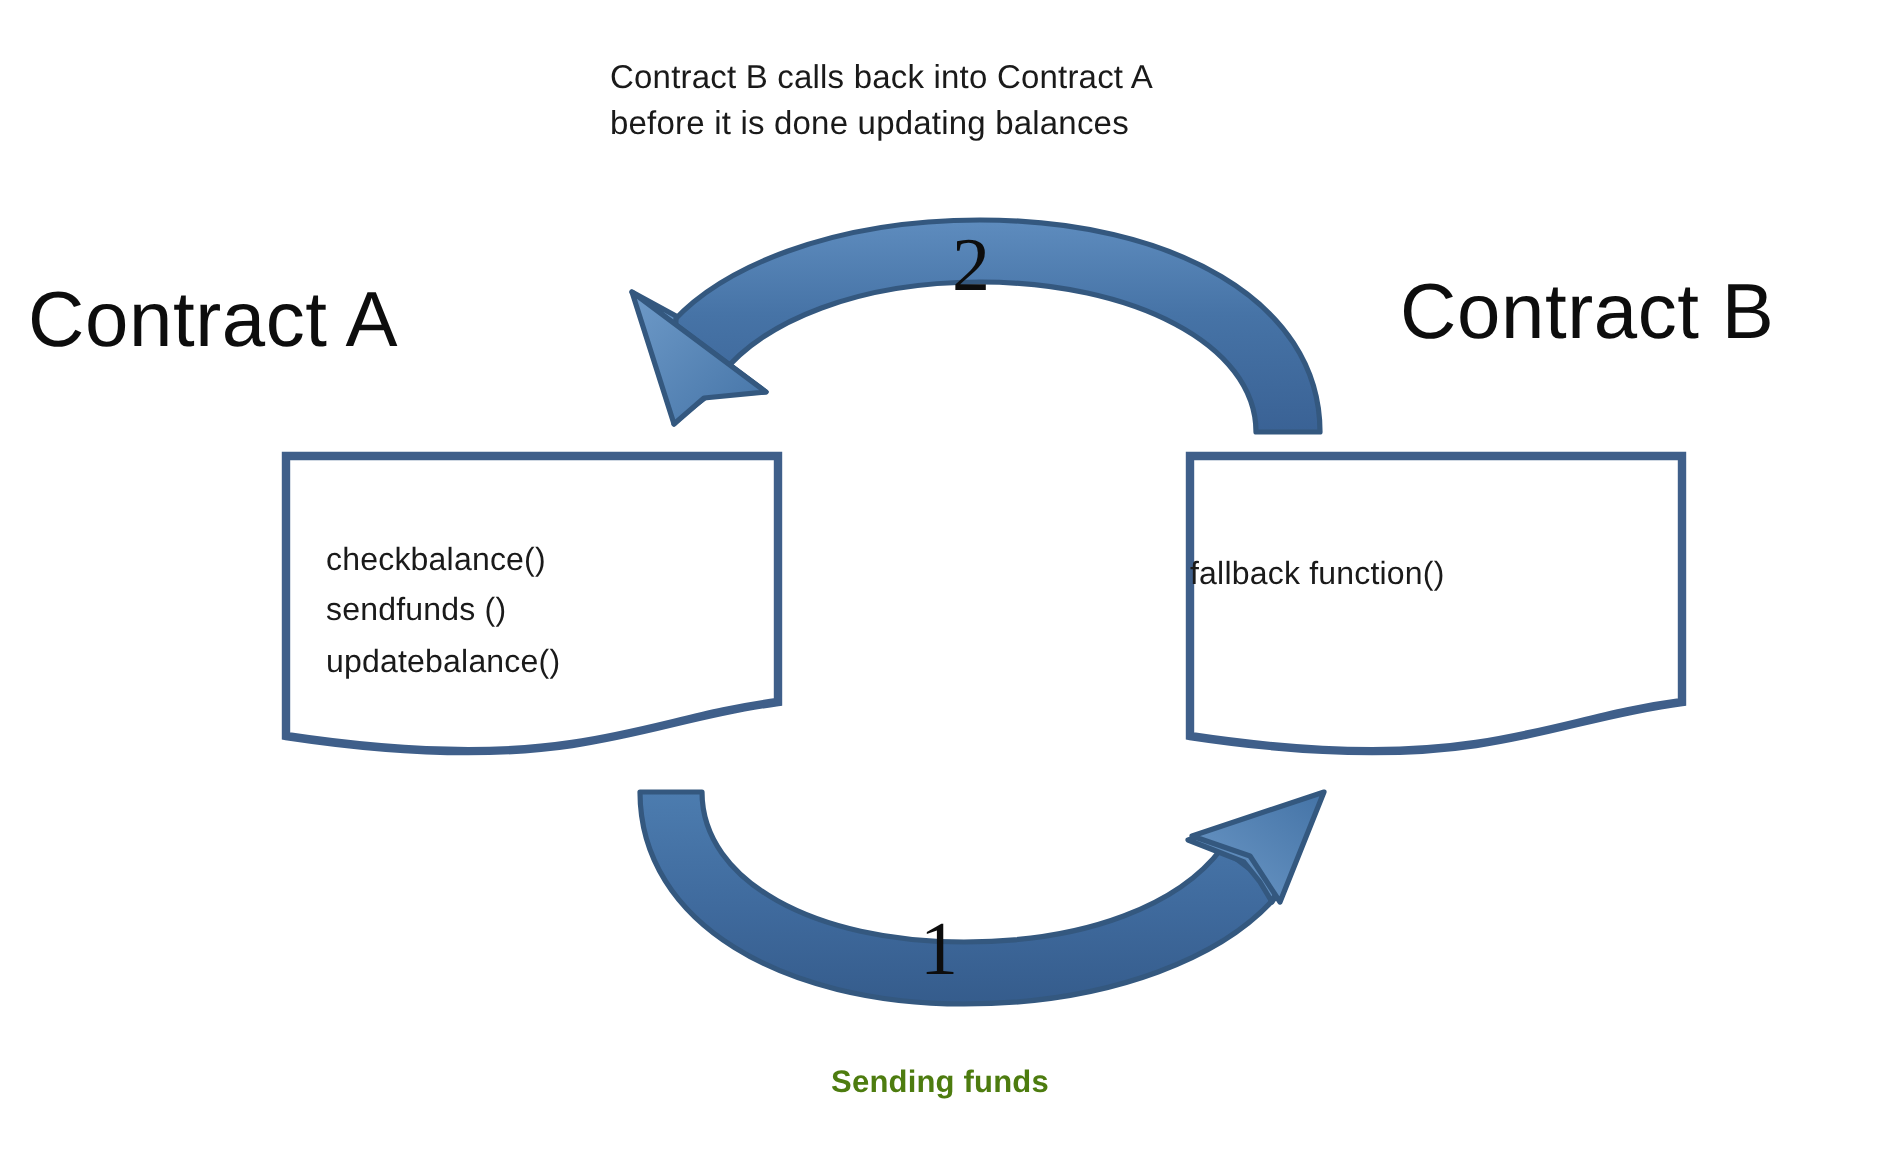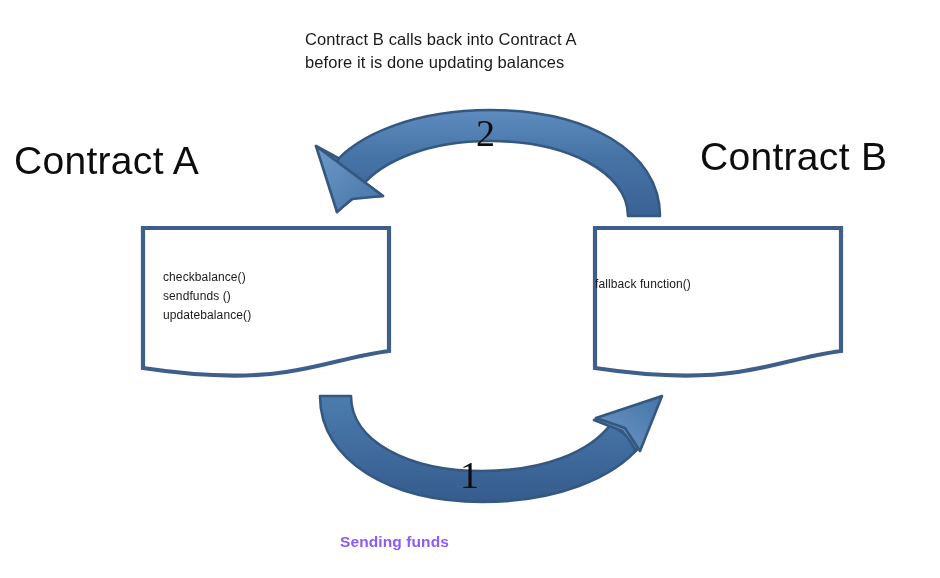--- a/index.html
+++ b/index.html
@@ -46,21 +46,21 @@
     position: absolute;
   }
   .doc-box svg { display: block; overflow: visible; }
 
   #box-a { left: 136px; top: 220px; width: 262px; height: 160px; }
   #box-b { left: 588px; top: 220px; width: 262px; height: 160px; }
 
   .box-text {
     position: absolute;
     color: #1a1a1a;
-    font-size: 12px;
+    font-size: 16px;
     line-height: 1.58;
     letter-spacing: 0.1px;
     white-space: pre-line;
   }
   #box-a-text { left: 163px; top: 268px; width: 220px; text-align: left; }
   #box-b-text { left: 595px; top: 275px; width: 248px; text-align: left; }
 
   
   .arrow-layer {
     position: absolute;
@@ -81,22 +81,22 @@
   }
   #step-2 { left: 476px; top: 114px; }
   #step-1 { left: 460px; top: 456px; }
 
   
   .bottom-caption {
     position: absolute;
     left: 340px;
     top: 533px;
     width: 260px;
-    text-align: left;
-    color: #8b5cf6;
+    text-align: center;
+    color: #4d7c0f;
     font-size: 15.5px;
     font-weight: 700;
     letter-spacing: 0.1px;
   }
 </style>
 </head>
 <body>
 
 <div id="canvas">
 

